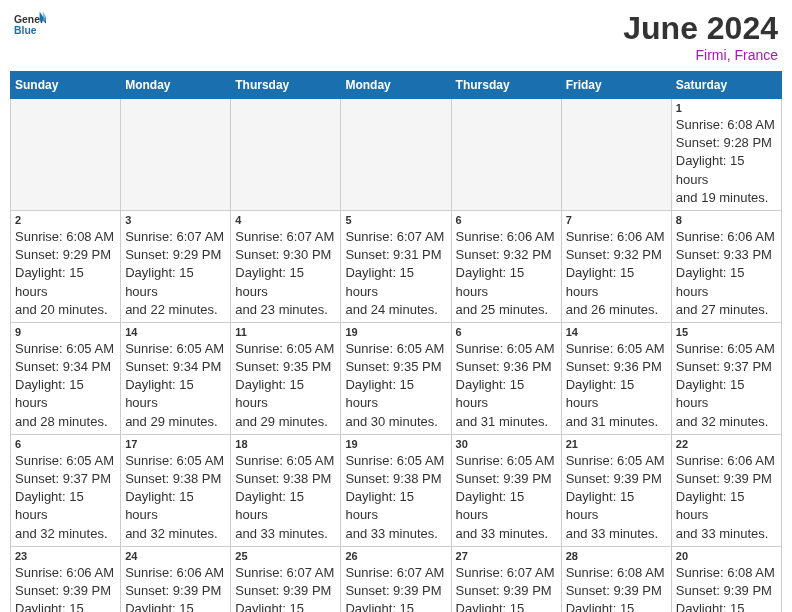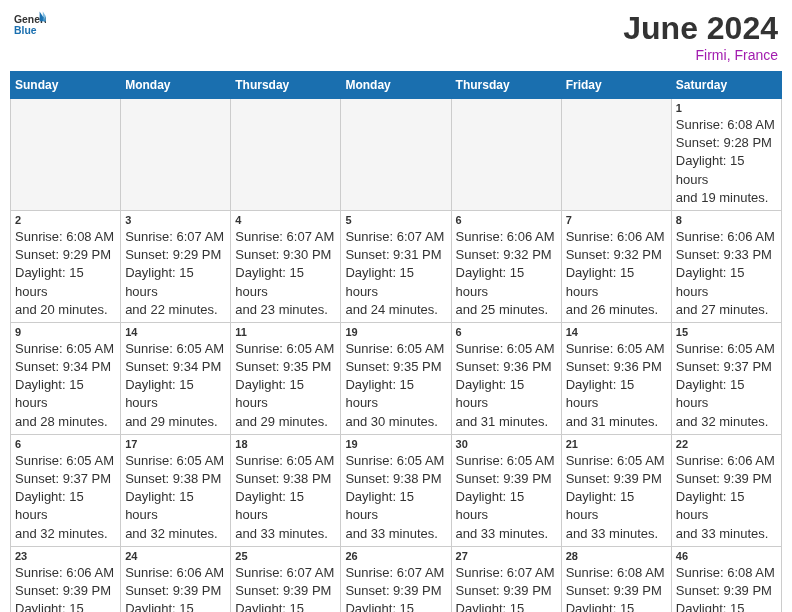--- a/index.html
+++ b/index.html
@@ -231,21 +231,21 @@
         </td>
         <td>
           <span class="day-num">27</span>
           <div class="day-info">Sunrise: 6:07 AM<br>Sunset: 9:39 PM<br>Daylight: 15 hours<br>and 32 minutes.</div>
         </td>
         <td>
           <span class="day-num">28</span>
           <div class="day-info">Sunrise: 6:08 AM<br>Sunset: 9:39 PM<br>Daylight: 15 hours<br>and 31 minutes.</div>
         </td>
         <td>
-          <span class="day-num">46</span>
+          <span class="day-num">20</span>
           <div class="day-info">Sunrise: 6:08 AM<br>Sunset: 9:39 PM<br>Daylight: 15 hours<br>and 30 minutes.</div>
         </td>
       </tr>
       <tr>
         <td>
           <span class="day-num">30</span>
           <div class="day-info">Sunrise: 6:09 AM<br>Sunset: 9:39 PM<br>Daylight: 15 hours<br>and 30 minutes.</div>
         </td>
         <td class="empty"></td>
         <td class="empty"></td>

